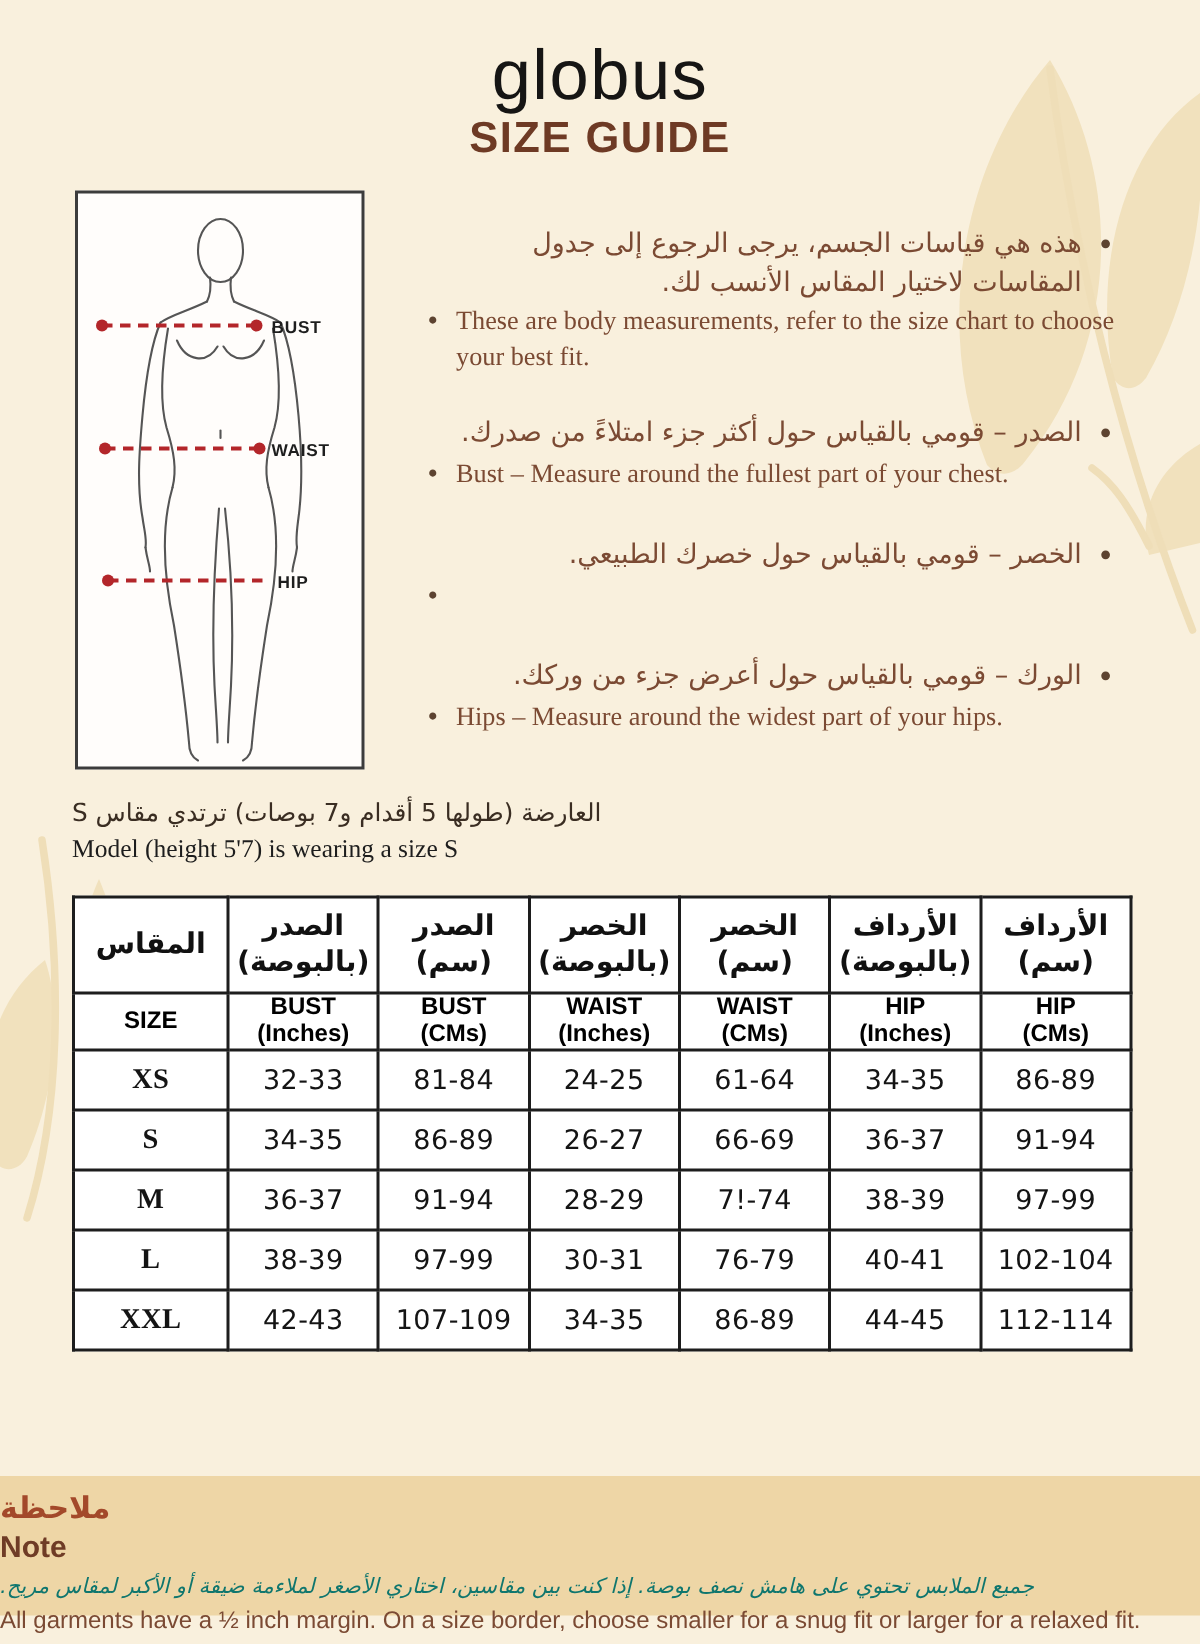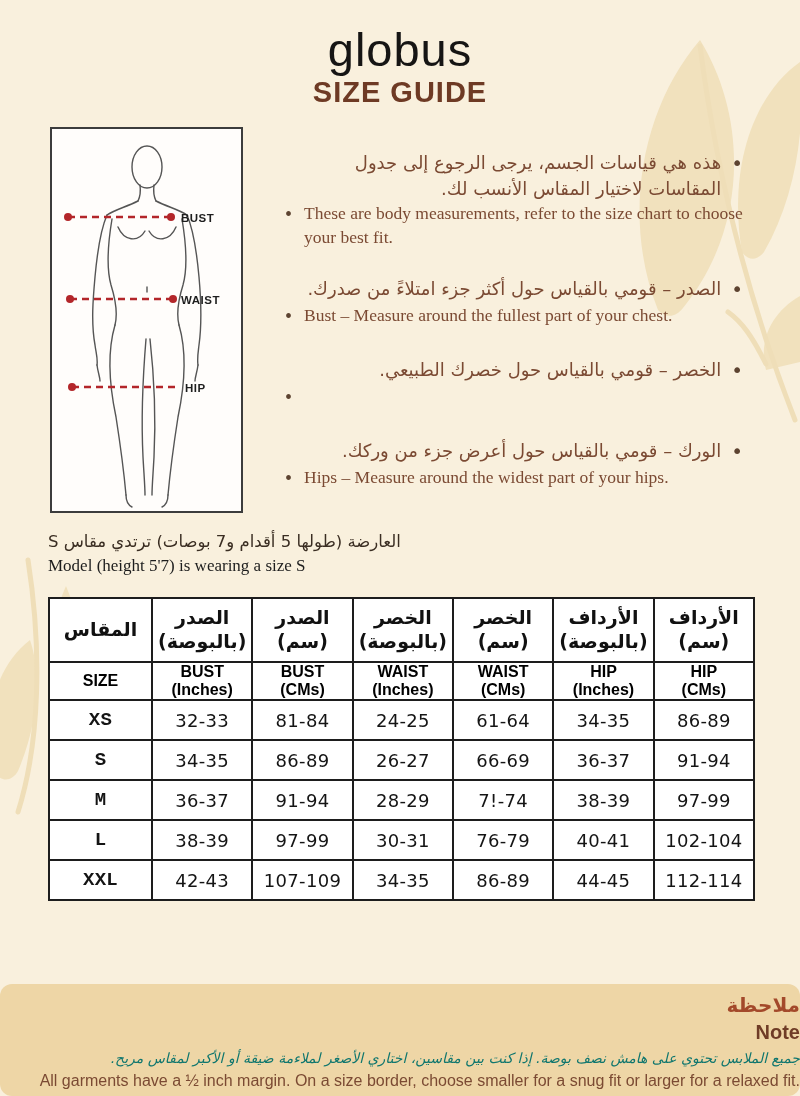--- a/index.html
+++ b/index.html
@@ -52,26 +52,26 @@
     border-collapse:collapse;background:#ffffff;table-layout:fixed;}
   .size-table th,.size-table td{border:2px solid #1d1d1d;text-align:center;
     vertical-align:middle;padding:0 2px;}
   .size-table thead tr:first-child th{height:62px;font-size:19px;font-weight:bold;
     line-height:1.25;color:#111;}
   .size-table thead tr:first-child th:first-child{width:97px;}
   .size-table th.ar-h{height:50px;font-size:14px;font-weight:bold;color:#111;
     font-family:"DejaVu Sans",sans-serif;line-height:1.3;}
   .size-table tbody td{height:38px;font-size:18px;color:#141414;
     font-family:"DejaVu Sans",sans-serif;letter-spacing:.3px;}
-  .size-table td.size-cell{font-family:Liberation Mono, monospace;
+  .size-table td.size-cell{font-family:Liberation Serif, serif;
     font-weight:bold;font-size:19px;}
 
   
-  .note-section{position:absolute;left:0;top:984px;width:800px;height:112px;
-    background:#eed6a6;text-align:right;box-sizing:border-box;padding-top:9px;border-radius:12px;}
+  .note-section{position:absolute;left:0;top:984px;width:800px;height:93px;
+    background:#eed6a6;text-align:left;box-sizing:border-box;padding-top:9px;}
   .note-title-ar{font-size:20px;font-weight:bold;color:#a3492a;
     font-family:"DejaVu Sans",sans-serif;line-height:1.2;}
   .note-title-en{font-size:20px;font-weight:bold;color:#6f3c26;line-height:1.2;
     margin-top:3px;}
   .note-body-ar{direction:rtl;font-size:14px;color:#0f766e;line-height:1.4;
     font-family:"DejaVu Sans",sans-serif;margin-top:5px;font-style:italic;}
   .note-body-en{font-size:16px;color:#7b4a33;line-height:1.3;margin-top:2px;}
 </style>
 </head>
 <body data-interactable="false">

